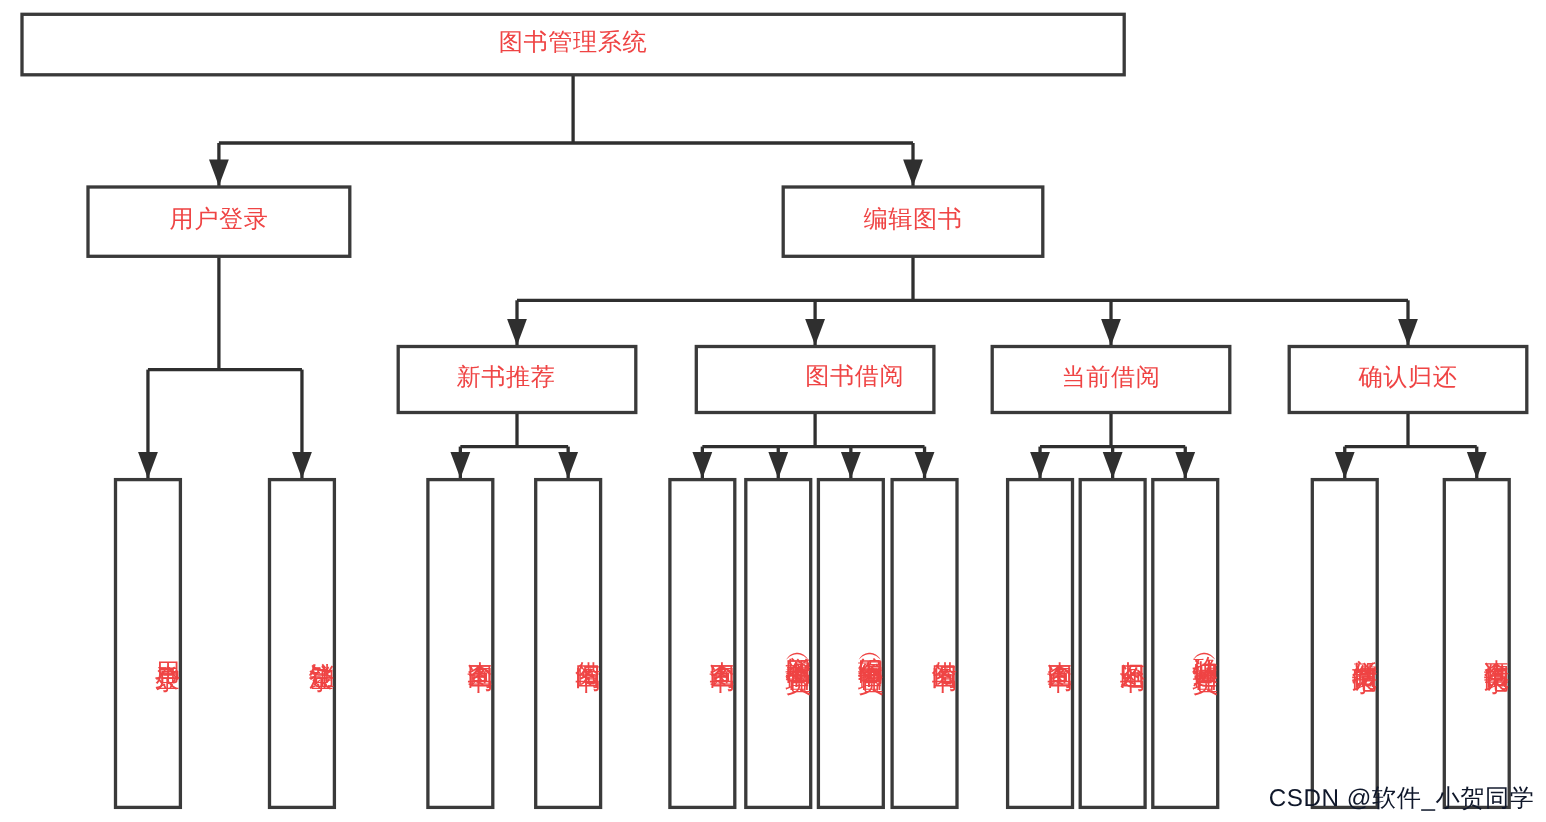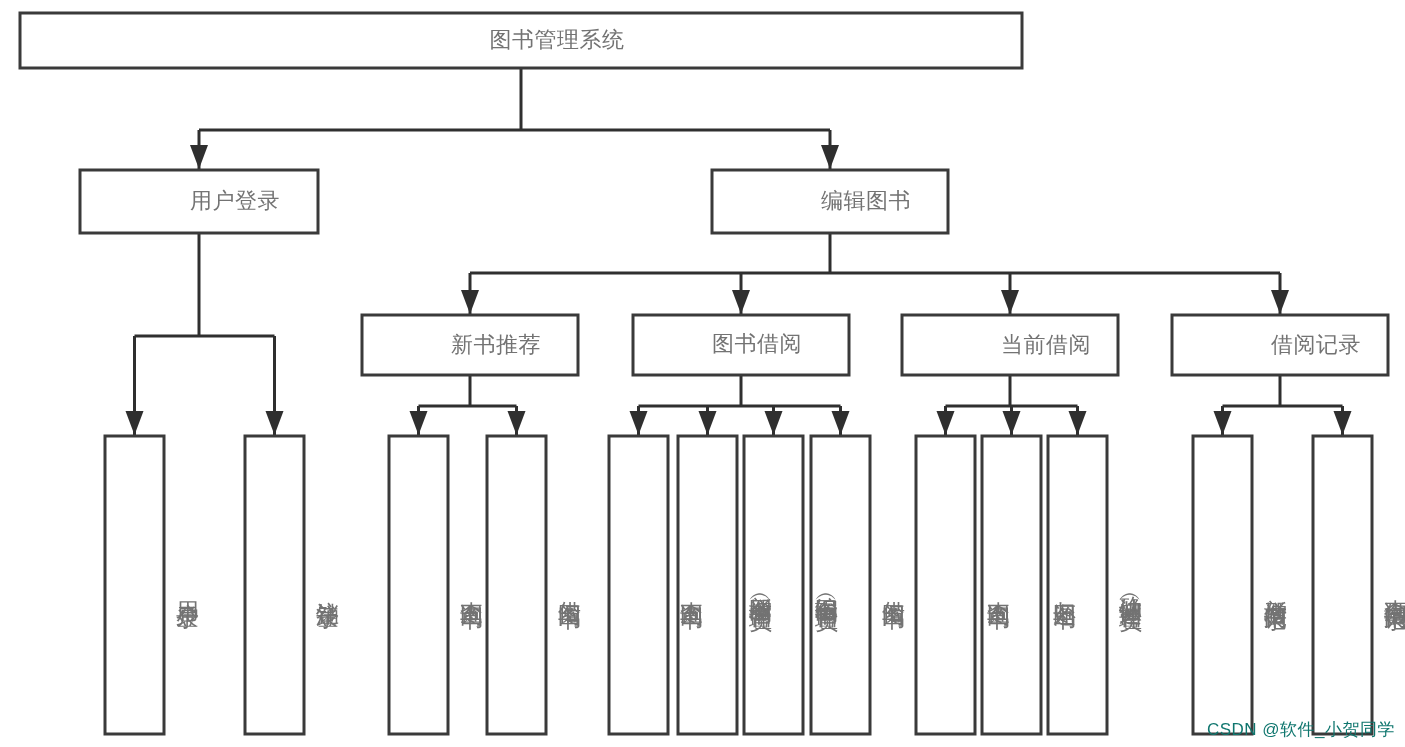--- a/index.html
+++ b/index.html
@@ -38,47 +38,46 @@
   }
   .arrow-head {
     fill: #2f2f2f;
     stroke: none;
   }
   .node-label {
     position: absolute;
     display: flex;
     align-items: center;
     justify-content: center;
-    color: #737373;
-    font-family: Liberation Serif, serif;
+    color: #ef4444;
+    font-family: Liberation Mono, monospace;
     pointer-events: none;
     box-sizing: border-box;
-    margin-left: 36px;
   }
   .node-label.horizontal {
     font-size: 22px;
     line-height: 1.1;
     letter-spacing: 0.5px;
   }
   .node-label.vertical {
     writing-mode: vertical-rl;
     text-orientation: upright;
     font-size: 23px;
     line-height: 1.16;
     letter-spacing: 2px;
     padding-top: 4px;
     align-items: flex-start;
     justify-content: center;
   }
   #watermark {
     position: absolute;
     right: 10px;
     bottom: 6px;
-    font-size: 17px;
-    color: #0f766e;
+    font-size: 22px;
+    color: #0f172a;
     font-family: "Liberation Sans", "DejaVu Sans", sans-serif;
     letter-spacing: 0.5px;
     white-space: nowrap;
   }
 </style>
 </head>
 <body>
 
 <div id="diagram-root">
   <svg id="flow-svg" viewBox="0 0 1405 747" xmlns="http://www.w3.org/2000/svg">
@@ -197,23 +196,23 @@
         <g>
           <rect x="1313" y="436" width="59" height="298" class="node-rect"></rect>
         </g>
       </g>
   </svg>
   <div id="label-layer">
       <div class="node-label horizontal" style="left: 20px; top: 13px; width: 1002px; height: 55px;">图书管理系统</div>
       <div class="node-label horizontal" style="left: 80px; top: 170px; width: 238px; height: 63px;">用户登录</div>
       <div class="node-label horizontal" style="left: 712px; top: 170px; width: 236px; height: 63px;">编辑图书</div>
       <div class="node-label horizontal" style="left: 362px; top: 315px; width: 196px; height: 60px;">新书推荐</div>
-      <div class="node-label horizontal" style="left: 613px; top: 315px; width: 216px; height: 58px;">图书借阅</div>
+      <div class="node-label horizontal" style="left: 669px; top: 315px; width: 216px; height: 58px;">图书借阅</div>
       <div class="node-label horizontal" style="left: 902px; top: 315px; width: 216px; height: 60px; border-radius: 12px;">当前借阅</div>
-      <div class="node-label horizontal" style="left: 1172px; top: 315px; width: 216px; height: 60px;">借阅记录</div>
+      <div class="node-label horizontal" style="left: 1172px; top: 315px; width: 216px; height: 60px;">确认归还</div>
       <div class="node-label vertical" style="left: 105px; top: 436px; width: 59px; height: 298px;">用户登录</div>
       <div class="node-label vertical" style="left: 245px; top: 436px; width: 59px; height: 298px;">注销登录</div>
       <div class="node-label vertical" style="left: 389px; top: 436px; width: 59px; height: 298px;">查询图书</div>
       <div class="node-label vertical" style="left: 487px; top: 436px; width: 59px; height: 298px;">借阅图书</div>
       <div class="node-label vertical" style="left: 609px; top: 436px; width: 59px; height: 298px;">查询图书</div>
       <div class="node-label vertical" style="left: 678px; top: 436px; width: 59px; height: 298px;">新增图书（管理员）</div>
       <div class="node-label vertical" style="left: 744px; top: 436px; width: 59px; height: 298px;">编辑图书（管理员）</div>
       <div class="node-label vertical" style="left: 811px; top: 436px; width: 59px; height: 298px;">借阅图书</div>
       <div class="node-label vertical" style="left: 916px; top: 436px; width: 59px; height: 298px;">查询图书</div>
       <div class="node-label vertical" style="left: 982px; top: 436px; width: 59px; height: 298px;">归还图书</div>

